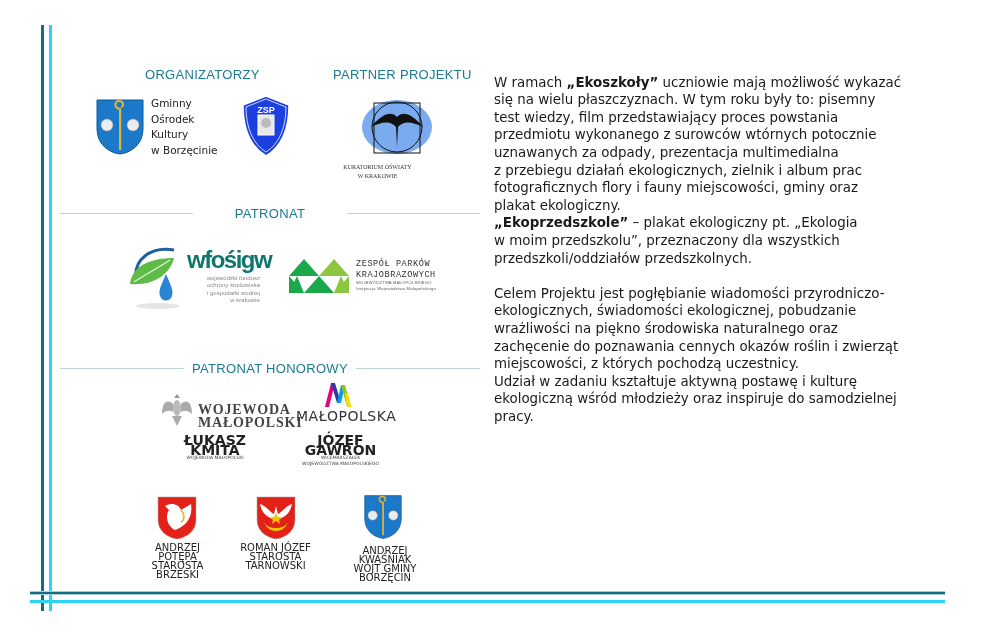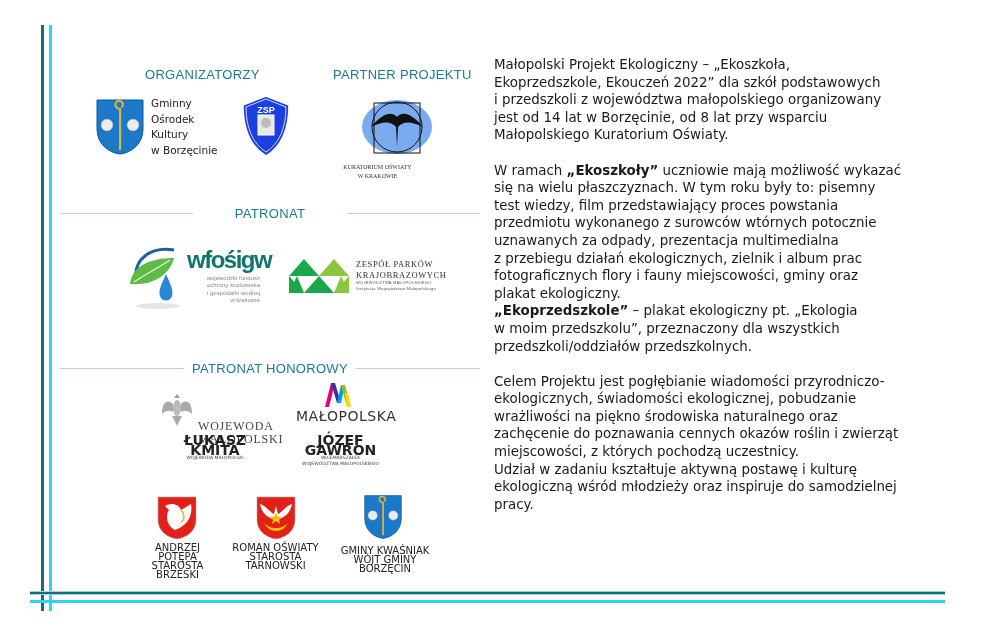--- a/index.html
+++ b/index.html
@@ -17,24 +17,24 @@
   .divider .rule { flex: 1; height: 1px; background: #b9d3db; }
   .divider .label { font-family: "Liberation Sans", sans-serif; font-size: 13px; color: #1a7a93; padding: 0 8px; letter-spacing: 0.3px; }
 
   .logo { position: absolute; }
   .gok-text { position: absolute; left: 151px; top: 96px; font-family: "DejaVu Sans", sans-serif; font-size: 10.5px; line-height: 15.5px; color: #222; }
   .kur-caption { position: absolute; left: 330px; top: 163px; width: 95px; text-align: center; font-family: "Liberation Serif", serif; font-size: 6px; line-height: 9px; color: #333; }
 
   .wf-name { position: absolute; left: 187px; top: 246px; font-family: "Liberation Sans", sans-serif; font-weight: bold; font-size: 24px; color: #0f766e; letter-spacing: -1.5px; }
   .wf-sub { position: absolute; left: 190px; top: 275px; width: 70px; text-align: right; font-family: "Liberation Sans", sans-serif; font-size: 6px; line-height: 7.3px; color: #888; }
 
-  .zpk-title { position: absolute; left: 356px; top: 259px; font-family: Liberation Serif, serif; font-size: 8.5px; line-height: 11px; color: #333; letter-spacing: 0.6px; }
+  .zpk-title { position: absolute; left: 356px; top: 259px; font-family: Liberation Mono, monospace; font-size: 8.5px; line-height: 11px; color: #333; letter-spacing: 0.6px; }
   .zpk-sub { position: absolute; left: 356px; top: 280px; font-family: "Liberation Sans", sans-serif; font-size: 4px; line-height: 6px; color: #555; letter-spacing: 0.3px; }
 
-  .woj-name { position: absolute; left: 198px; top: 420px; font-family: "Liberation Serif", serif; font-size: 12px; line-height: 12.5px; color: #444; letter-spacing: 0.8px; }
+  .woj-name { position: absolute; left: 198px; top: 404px; font-family: "Liberation Serif", serif; font-size: 14px; line-height: 12.5px; color: #444; letter-spacing: 0.8px; font-weight: bold; }
   .person { position: absolute; text-align: center; font-family: "DejaVu Sans", sans-serif; color: #222; }
   .person .name { font-size: 14px; line-height: 10px; font-weight: bold; }
   .person .role { font-size: 4.5px; line-height: 6px; color: #444; }
 
   .malopolska-word { position: absolute; left: 296px; top: 408px; font-family: "DejaVu Sans", sans-serif; font-size: 14px; color: #333; letter-spacing: 0.5px; }
 
   .caption2 { position: absolute; text-align: center; font-family: "DejaVu Sans", sans-serif; font-size: 10px; line-height: 9px; color: #222; }
 
   .text-col { position: absolute; left: 494px; top: 56px; width: 460px; font-family: "DejaVu Sans", sans-serif; font-size: 13.4px; line-height: 17.6px; color: #1a1a1a; }
   .text-col p { white-space: pre-line; }
@@ -194,45 +194,40 @@
 
   <div class="logo" style="left:256px; top:496px;">
     <svg width="40" height="44" viewBox="0 0 40 44">
       <path d="M1 1 H39 V24 C39 36 28 42 20 43 C12 42 1 36 1 24 Z" fill="#e32119" stroke="#aaa" stroke-width="0.6"></path>
       <path d="M4 8 C10 10 14 16 18 18 L20 10 L22 18 C26 16 30 10 36 8 C34 18 28 22 20 24 C12 22 6 18 4 8 Z" fill="#ffffff"></path>
       <polygon points="20,17 22,21 26,21 23,24 24,28 20,25 16,28 17,24 14,21 18,21" fill="#f2c500"></polygon>
       <path d="M8 26 C12 38 28 38 32 26 C28 34 12 34 8 26 Z" fill="#f2c500"></path>
     </svg>
   </div>
   <div class="caption2" style="left:228px; top:543px; width:95px;">
-    <div>ROMAN OŚWIATY</div>
+    <div>ROMAN JÓZEF</div>
     <div>STAROSTA TARNOWSKI</div>
   </div>
 
   <div class="logo" style="left:364px; top:494px;">
     <svg width="38" height="46" viewBox="0 0 48 56">
       <path d="M1 1 H47 V30 C47 46 34 54 24 55 C14 54 1 46 1 30 Z" fill="#1c78c8" stroke="#0d5aa0" stroke-width="1"></path>
       <path d="M24 10 C18 9 18 2 23 2 C28 2 28 8 25 8" fill="none" stroke="#e3b52a" stroke-width="2"></path>
       <rect x="23" y="9" width="2.2" height="42" fill="#e3b52a"></rect>
       <circle cx="11" cy="26" r="6" fill="#ececec" stroke="#999" stroke-width="0.5"></circle>
       <circle cx="37" cy="26" r="6" fill="#ececec" stroke="#999" stroke-width="0.5"></circle>
     </svg>
   </div>
   <div class="caption2" style="left:335px; top:546px; width:100px;">
-    <div>GMINY KWAŚNIAK</div>
+    <div>ANDRZEJ KWAŚNIAK</div>
     <div>WÓJT GMINY BORZĘCIN</div>
   </div>
 </div>
 
 <div class="text-col">
-  <p>Małopolski Projekt Ekologiczny – „Ekoszkoła,
-Ekoprzedszkole, Ekouczeń 2022” dla szkół podstawowych
-i przedszkoli z województwa małopolskiego organizowany
-jest od 14 lat w Borzęcinie, od 8 lat przy wsparciu
-Małopolskiego Kuratorium Oświaty.</p>
   <div class="gap"></div>
   <p><span>W ramach </span><b>„Ekoszkoły”</b><span> uczniowie mają możliwość wykazać
 się na wielu płaszczyznach. W tym roku były to: pisemny
 test wiedzy, film przedstawiający proces powstania
 przedmiotu wykonanego z surowców wtórnych potocznie
 uznawanych za odpady, prezentacja multimedialna
 z przebiegu działań ekologicznych, zielnik i album prac
 fotograficznych flory i fauny miejscowości, gminy oraz
 plakat ekologiczny.</span></p>
   <p><b>„Ekoprzedszkole”</b><span> – plakat ekologiczny pt. „Ekologia

